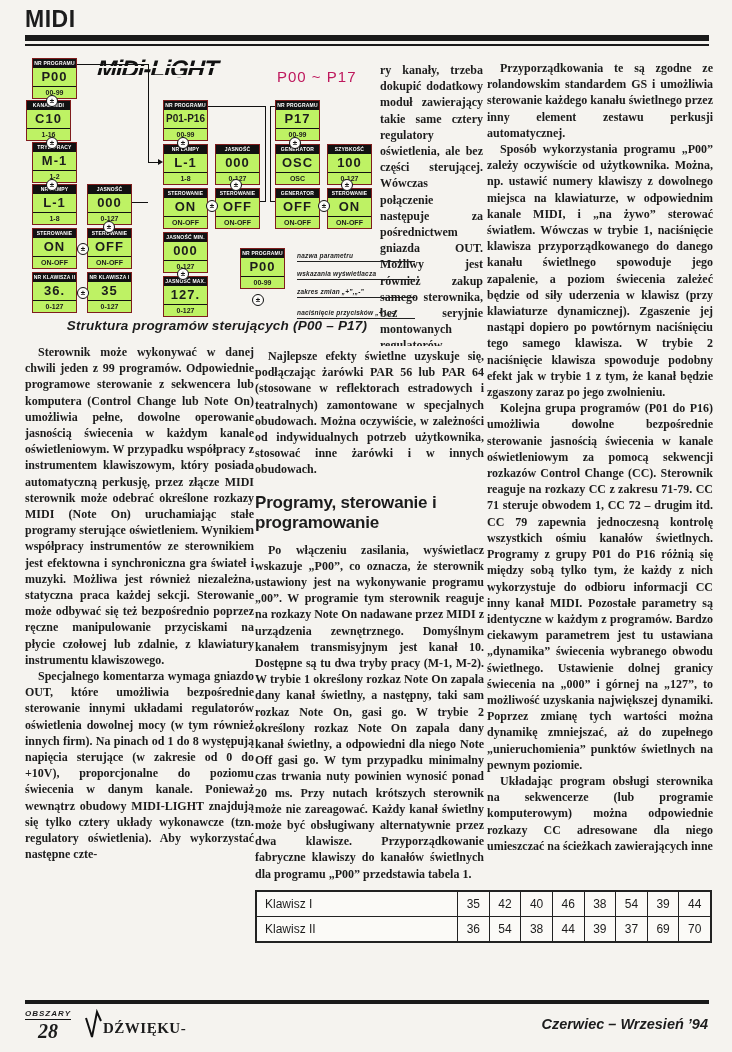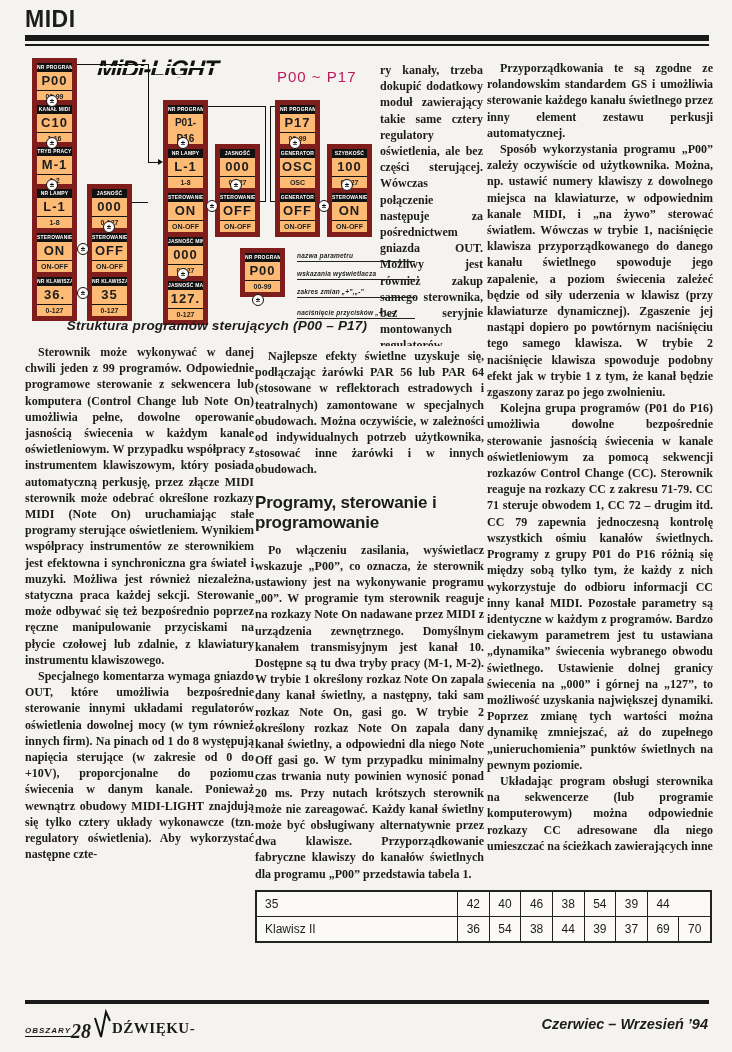--- a/index.html
+++ b/index.html
@@ -8,21 +8,21 @@
   
   .masthead{position:absolute;left:25px;top:6px;font:900 23px/26px "Liberation Sans",sans-serif;letter-spacing:.5px;}
   .rule-thick{position:absolute;left:25px;top:35px;width:684px;height:6px;background:#1a1a1a;}
   .rule-thin{position:absolute;left:25px;top:44px;width:684px;height:2px;background:#1a1a1a;}
   
   .diagram{position:absolute;left:25px;top:52px;width:404px;height:262px;}
   .mlogo{position:absolute;left:72px;top:2px;font:italic 900 24px/30px "Liberation Sans",sans-serif;
          letter-spacing:-1px;color:#111;transform:skewX(-4deg);}
   .mlogo .stripe{position:absolute;left:-4px;right:-4px;height:2px;background:#f5f3ef;}
   .rangelabel{position:absolute;left:252px;top:16px;font:15px "Liberation Sans",sans-serif;color:#be185d;letter-spacing:1px;}
-  .pbox{position:absolute;width:45px;background:#fdba74;border:5px solid #7f1d1d;box-sizing:border-box;}
+  .pbox{position:absolute;width:45px;background:#bef264;border:1px solid #7f1d1d;box-sizing:border-box;}
   .ph{background:#111;color:#fff;font:bold 5px/7px "Liberation Sans",sans-serif;text-align:center;
       padding:1px 0;letter-spacing:.2px;white-space:nowrap;overflow:hidden;}
   .pv{font:bold 13px/16px "Liberation Sans",sans-serif;text-align:center;padding:1px 0;letter-spacing:1px;}
   .pv.vsm{font-size:10px;letter-spacing:0;}
   .pr{border-top:1px solid #111;font:bold 7px/9px "Liberation Sans",sans-serif;text-align:center;padding:1px 0;}
   .pm{position:absolute;width:10px;height:10px;border:1px solid #111;border-radius:50%;background:#fdfcfa;
       font:bold 8px/10px "Liberation Sans",sans-serif;text-align:center;color:#111;z-index:3;}
   .ln{position:absolute;background:#111;}
   .arr{position:absolute;width:0;height:0;border-top:3px solid transparent;border-bottom:3px solid transparent;
        border-left:5px solid #111;}
@@ -40,21 +40,21 @@
   
   .t1{position:absolute;left:255px;top:890px;width:457px;border:2px solid #222;background:#fbfaf7;
       font:12px "Liberation Sans",sans-serif;box-sizing:border-box;}
   .t1-row{display:grid;grid-template-columns:200px repeat(8,1fr);}
   .t1-row + .t1-row{border-top:1px solid #222;}
   .t1-cell{border-left:1px solid #222;text-align:center;line-height:24px;height:24px;overflow:hidden;}
   .t1-cell:first-child{border-left:none;text-align:left;padding-left:8px;}
   
   .footer-rule{position:absolute;left:25px;top:1000px;width:684px;height:4px;background:#1a1a1a;}
   .flogo{position:absolute;left:25px;top:1009px;display:flex;align-items:flex-end;}
-  .flogo-left{display:flex;flex-direction:row;align-items:center;margin-right:3px;}
+  .flogo-left{display:flex;flex-direction:column;align-items:center;margin-right:14px;}
   .flogo-top{font:italic bold 8px/9px "Liberation Sans",sans-serif;letter-spacing:1px;
              border-bottom:1.5px solid #111;padding-bottom:1px;}
   .flogo-num{font:italic bold 20px/22px "Liberation Serif",serif;}
   .flogo-name{font:bold 15px/18px "Liberation Serif",serif;letter-spacing:.5px;margin-bottom:5px;}
   .fwave{margin-bottom:3px;}
   .footer-issue{position:absolute;right:24px;top:1016px;font:italic 600 14.5px "Liberation Sans",sans-serif;}
 </style>
 </head>
 <body>
 
@@ -71,21 +71,21 @@
       <i class="stripe" style="top:12px"></i>
       <i class="stripe" style="top:21px"></i>
     </div>
     <div class="rangelabel">P00 ~ P17</div>
 
     <div class="pbox" style="left:7px;top:6px">
       <div class="ph">NR PROGRAMU</div>
       <div class="pv">P00</div>
       <div class="pr">00-99</div>
     </div>
-    <div class="pbox" style="left:7px;top:48px">
+    <div class="pbox" style="left:1px;top:48px">
       <div class="ph">KANAŁ MIDI</div>
       <div class="pv">C10</div>
       <div class="pr">1-16</div>
     </div>
     <div class="pbox" style="left:7px;top:90px">
       <div class="ph">TRYB PRACY</div>
       <div class="pv">M-1</div>
       <div class="pr">1-2</div>
     </div>
     <div class="pbox" style="left:7px;top:132px">
@@ -239,20 +239,21 @@
   <div class="col" style="left:487px;top:60px;width:226px;height:796px">
     <p class="jp ind">Przyporządkowania te są zgodne ze rolandowskim standardem GS i umożliwia sterowanie każdego kanału świetlnego przez inny element zestawu perkusji automatycznej.</p>
     <p class="jp ind">Sposób wykorzystania programu „P00” zależy oczywiście od użytkownika. Można, np. ustawić numery klawiszy z dowolnego miejsca na klawiaturze, w odpowiednim kanale MIDI, i „na żywo” sterować światłem. Wówczas w trybie 1, naciśnięcie klawisza przyporządkowanego do danego kanału świetlnego spowoduje jego zapalenie, a poziom świecenia zależeć będzie od siły uderzenia w klawisz (przy klawiaturze dynamicznej). Zgaszenie jej nastąpi dopiero po powtórnym naciśnięciu tego samego klawisza. W trybie 2 naciśnięcie klawisza spowoduje podobny efekt jak w trybie 1 z tym, że kanał będzie zgaszony zaraz po jego zwolnieniu.</p>
     <p class="jp ind">Kolejna grupa programów (P01 do P16) umożliwia dowolne bezpośrednie sterowanie jasnością świecenia w kanale oświetleniowym za pomocą sekwencji rozkazów Control Change (CC). Sterownik reaguje na rozkazy CC z zakresu 71-79. CC 71 steruje obwodem 1, CC 72 – drugim itd. CC 79 zapewnia jednoczesną kontrolę wszystkich ośmiu kanałów świetlnych. Programy z grupy P01 do P16 różnią się między sobą tylko tym, że każdy z nich wykorzystuje do odbioru informacji CC inny kanał MIDI. Pozostałe parametry są identyczne w każdym z programów. Bardzo ciekawym parametrem jest tu ustawiana „dynamika” świecenia wybranego obwodu świetlnego. Ustawienie dolnej granicy świecenia na „000” i górnej na „127”, to możliwość uzyskania największej dynamiki. Poprzez zmianę tych wartości można dynamikę zmniejszać, aż do zupełnego „unieruchomienia” punktów świetlnych na pewnym poziomie.</p>
     <p class="jp ind">Układając program obsługi sterownika na sekwencerze (lub programie komputerowym) można odpowiednie rozkazy CC adresowane dla niego umieszczać na ścieżkach zawierających inne</p>
   </div>
 
 
   <div class="t1">
     <div class="t1-row">
+      <div class="t1-cell">Klawisz I</div>
       <div class="t1-cell">35</div>
       <div class="t1-cell">42</div>
       <div class="t1-cell">40</div>
       <div class="t1-cell">46</div>
       <div class="t1-cell">38</div>
       <div class="t1-cell">54</div>
       <div class="t1-cell">39</div>
       <div class="t1-cell">44</div>
     </div>
     <div class="t1-row">

